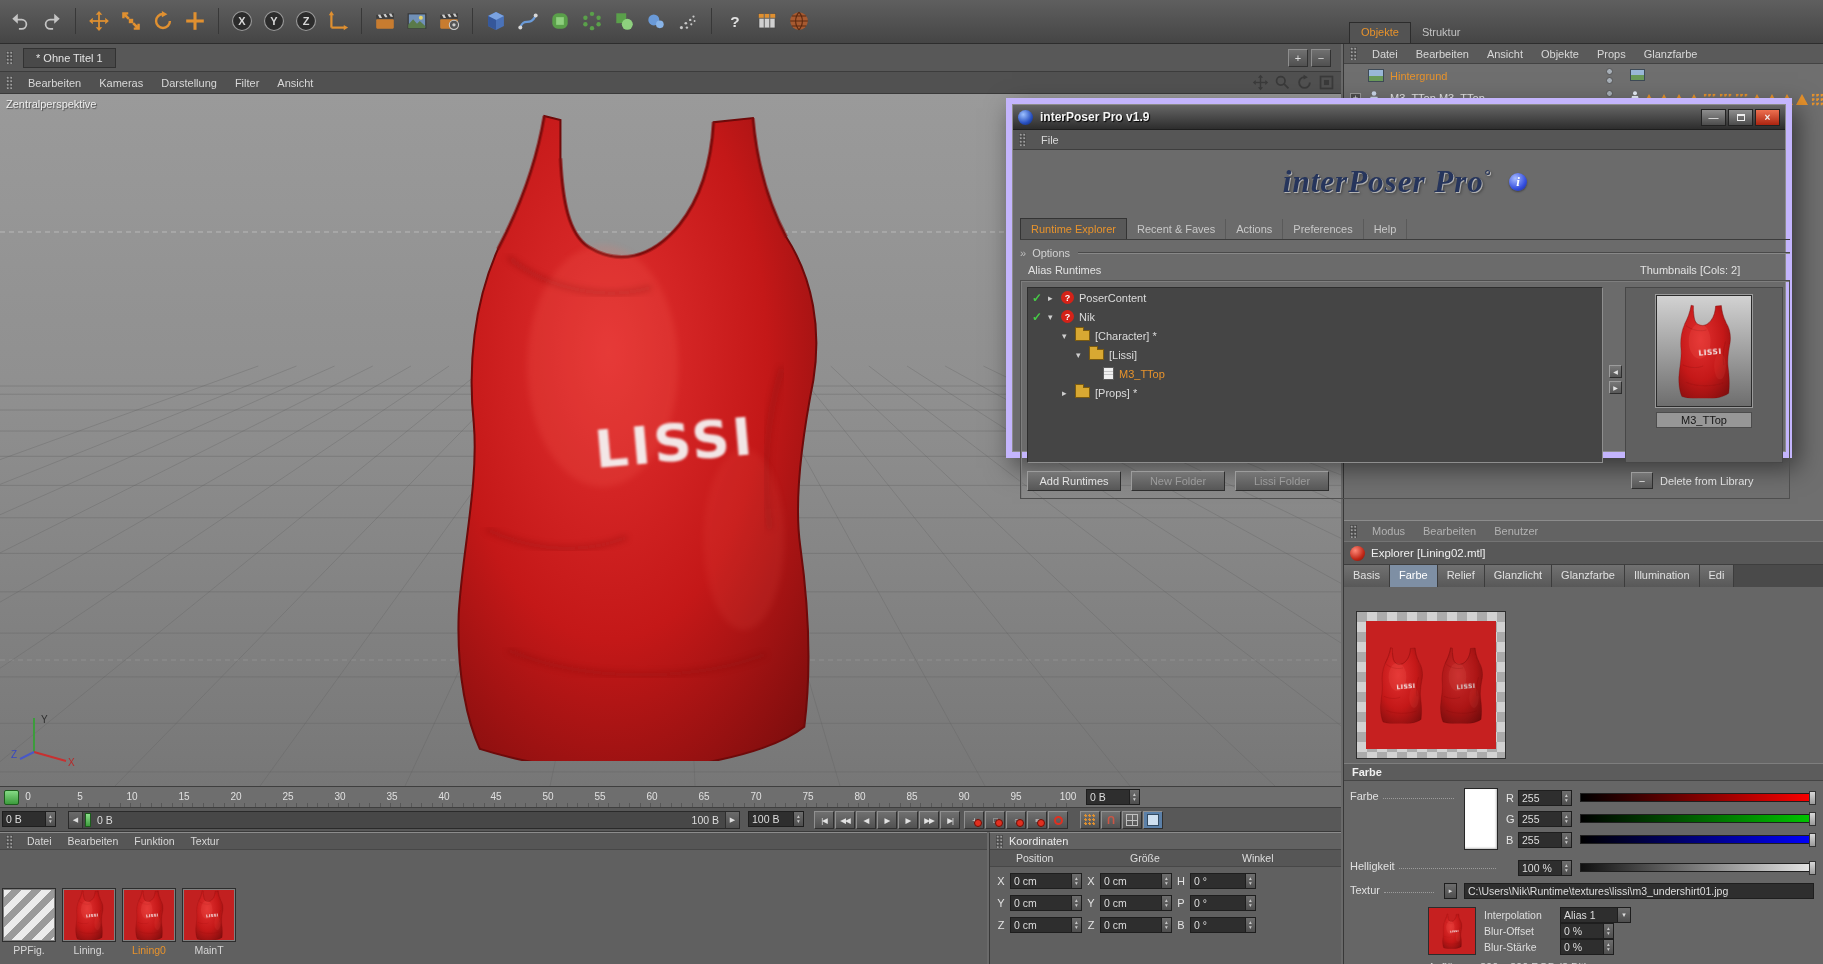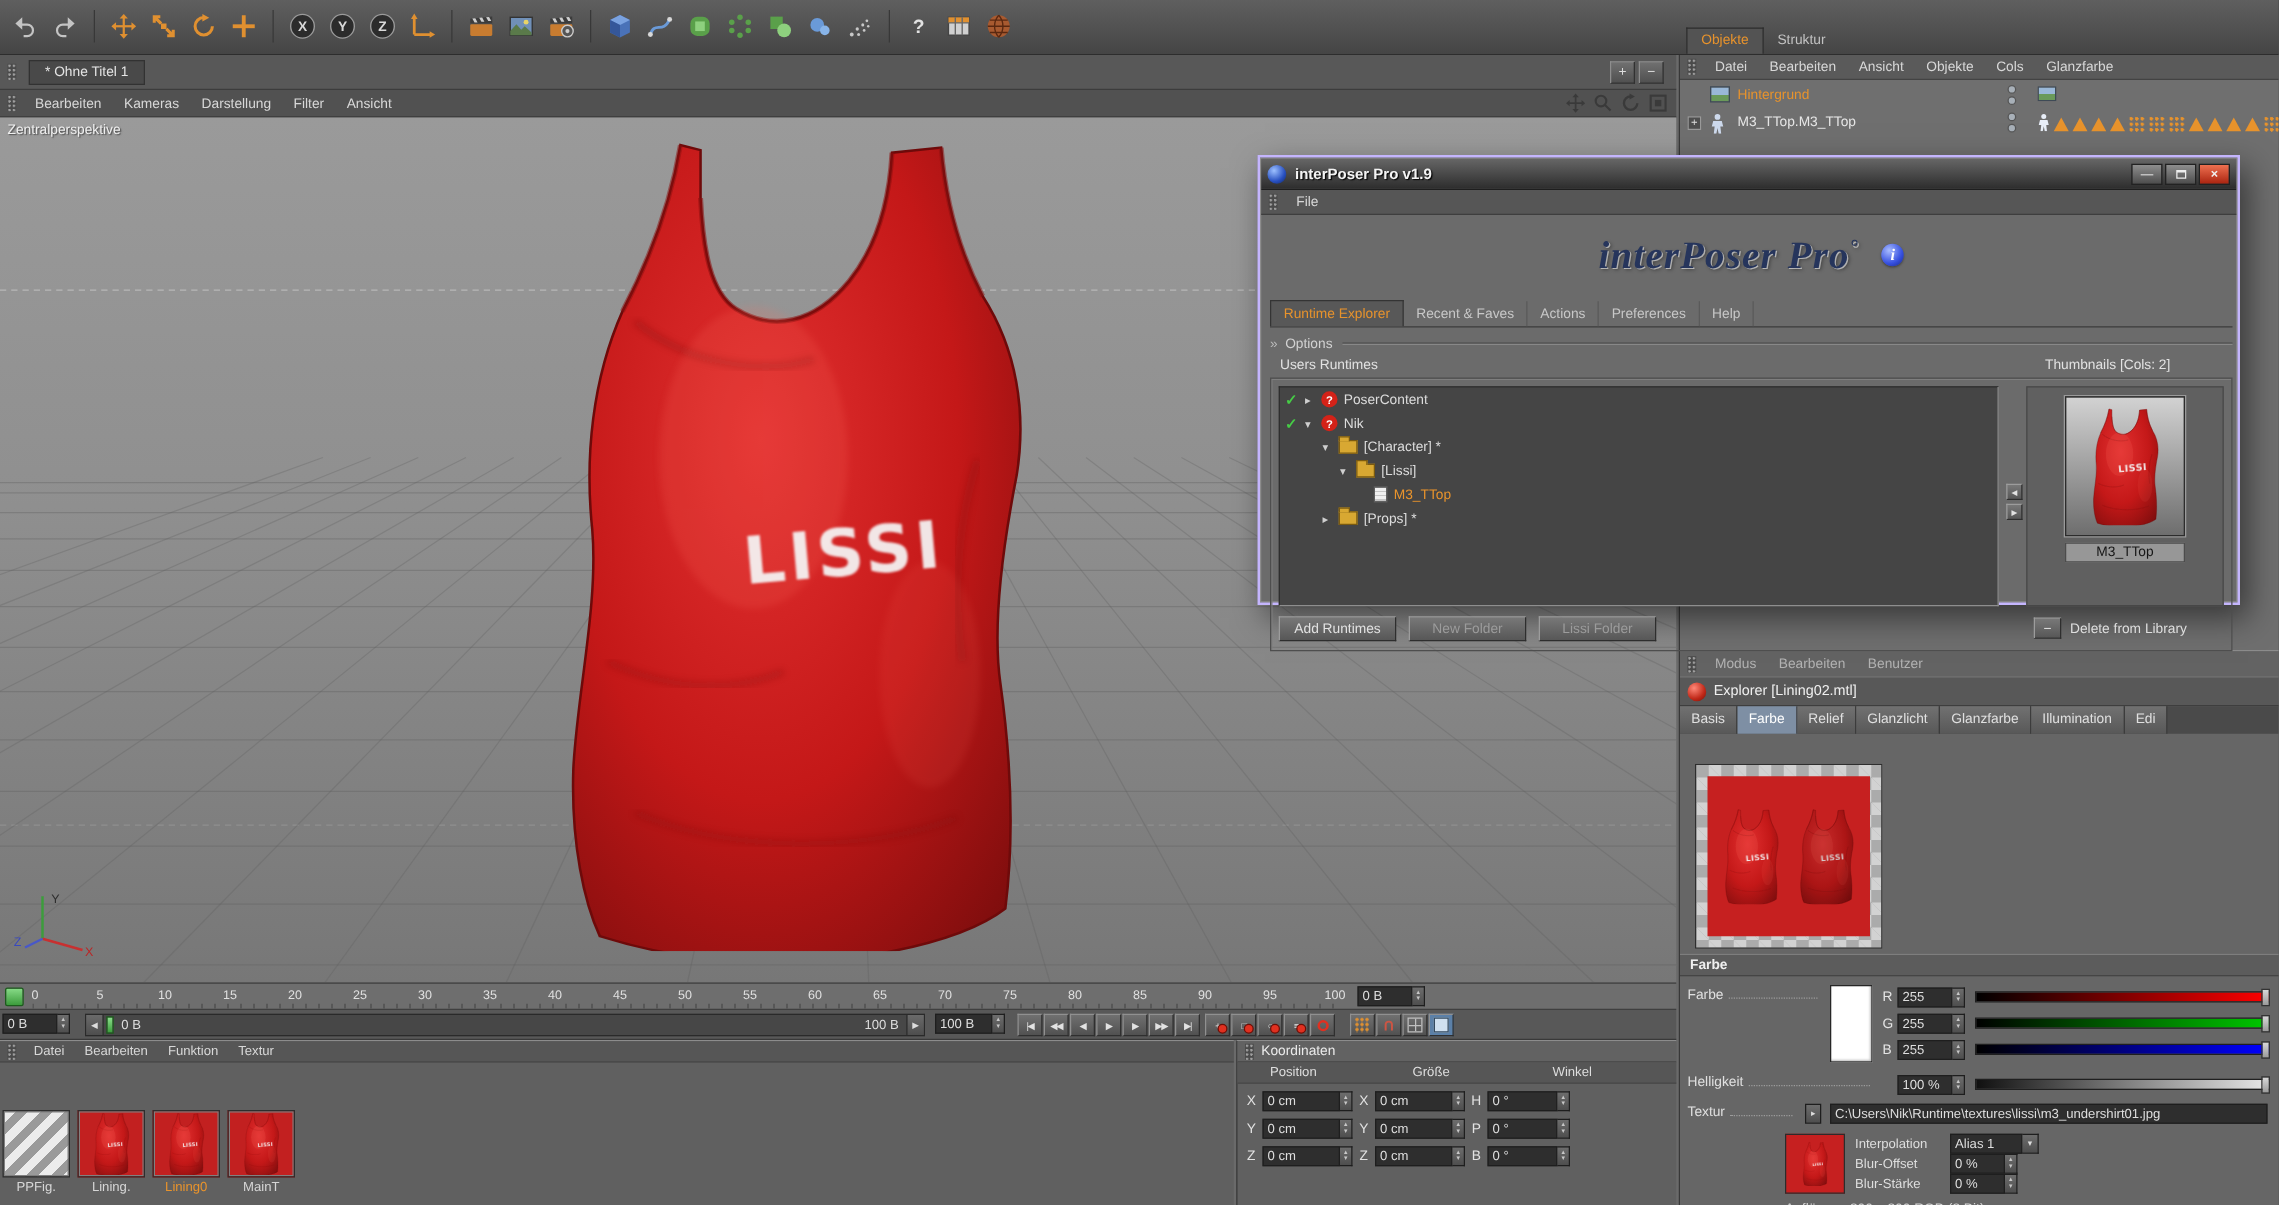--- a/index.html
+++ b/index.html
@@ -103,21 +103,21 @@
 .shandle{position:absolute;right:-1px;top:-3px;width:7px;height:14px;background:linear-gradient(#d8d8d8,#9a9a9a);border:1px solid #333}
 #am-bright{position:absolute;left:0;top:336px;width:480px;height:21px}
 #am-texrow{position:absolute;left:0;top:360px;width:480px;height:20px}
 #am-texblock{position:absolute;left:0;top:386px;width:480px;height:52px}
 #am-texthumb{position:absolute;left:84px;top:0;width:48px;height:48px;background:#c62020;border:1px solid #2c2c2c;display:flex;align-items:center;justify-content:center}
 .tex-sub{position:absolute;left:140px;right:6px;top:0}
 .tex-row{display:flex;align-items:center;height:16px}
 .sm-label{width:76px;color:#dedede;font-size:10.5px}
 #am-res{position:absolute;left:84px;top:440px;color:#d4d4d4}
 
-#interposer{position:absolute;left:1006px;top:124px;width:786px;height:360px;background:#6b6b6b;border:2px solid #c4b5fd;box-shadow:inset 0 0 0 1px #8c8c8c,6px 10px 24px rgba(0,0,0,.5)}
+#interposer{position:absolute;left:1006px;top:98px;width:786px;height:360px;background:#6b6b6b;border:6px solid #c4b5fd;box-shadow:inset 0 0 0 1px #8c8c8c,6px 10px 24px rgba(0,0,0,.5)}
 #ip-title{position:absolute;left:1px;top:1px;right:1px;height:25px;background:linear-gradient(#666,#2d2d2d);border-bottom:1px solid #1e1e1e;display:flex;align-items:center;padding:0 5px}
 #ip-orb{width:15px;height:15px;border-radius:50%;background:radial-gradient(circle at 35% 30%,#9cc0ff,#2850c0 60%,#0e2460);flex:none}
 #ip-title-text{margin-left:7px;font-weight:bold;font-size:12px;color:#f4f4f4;text-shadow:1px 1px 1px #000}
 #ip-winbtns{margin-left:auto;display:flex;gap:2px}
 .wbtn{width:25px;height:17px;display:flex;align-items:center;justify-content:center;font-size:10px;color:#f0f0f0;background:linear-gradient(#8e8e8e,#4c4c4c);border:1px solid #222}
 .wbtn.close{background:linear-gradient(#ee7050,#aa2410);font-weight:bold}
 #ip-menu{position:absolute;left:1px;top:26px;right:1px;height:20px;background:#565656;border-bottom:1px solid #3e3e3e;display:flex;align-items:center}
 #ip-menu .menu-item{color:#d8d8d8}
 #ip-logo{position:absolute;left:0;top:46px;width:786px;height:64px;display:flex;align-items:center;justify-content:center;gap:18px}
 #ip-logo-text{font-family:"Liberation Serif",serif;font-style:italic;font-weight:bold;font-size:31px;color:#26355c;letter-spacing:1px;text-shadow:1px 1px 0 rgba(255,255,255,.55),2px 2px 3px rgba(0,0,0,.35)}
@@ -685,21 +685,21 @@
       </div>
   </div>
 
   <div id="right-panel">
     <div id="om-menu">
         <span class="grip"></span>
         <span class="menu-item">Datei</span>
         <span class="menu-item">Bearbeiten</span>
         <span class="menu-item">Ansicht</span>
         <span class="menu-item">Objekte</span>
-        <span class="menu-item">Cols</span>
+        <span class="menu-item">Props</span>
         <span class="menu-item">Glanzfarbe</span>
       </div>
     <div id="om-list">
         <div class="om-row" style="top:2px">
 
     <span style="position:absolute;left:24px;top:3px"><span class="pic-tag" style="width:16px;height:13px"></span></span>
     <span class="om-label sel" style="left:46px">Hintergrund</span>
     <span class="vdot" style="left:262px;top:2px"></span>
     <span class="vdot" style="left:262px;top:11px"></span>
     <span class="tagrow">
@@ -916,21 +916,21 @@
         <span class="ip-tab">Recent &amp; Faves</span>
         <span class="ip-tab">Actions</span>
         <span class="ip-tab">Preferences</span>
         <span class="ip-tab">Help</span>
       </div>
     <div id="ip-options">
       <span style="margin-right:6px;color:#bbb">»</span>
       <span>Options</span>
       <span class="hline"></span>
     </div>
-    <span id="runtimes-label">Users Runtimes</span>
+    <span id="runtimes-label">Alias Runtimes</span>
     <span id="thumbs-label">Thumbnails [Cols: 2]</span>
     <div id="ip-box">
       <div id="ip-tree">
           <div class="tree-row">
     <span class="chk">✓</span>
     <span style="width:0px;flex:none"></span>
     <span class="tree-exp">▸</span>
     <span class="q-badge">?</span>
     <span class="tree-label">PoserContent</span>
   </div>

